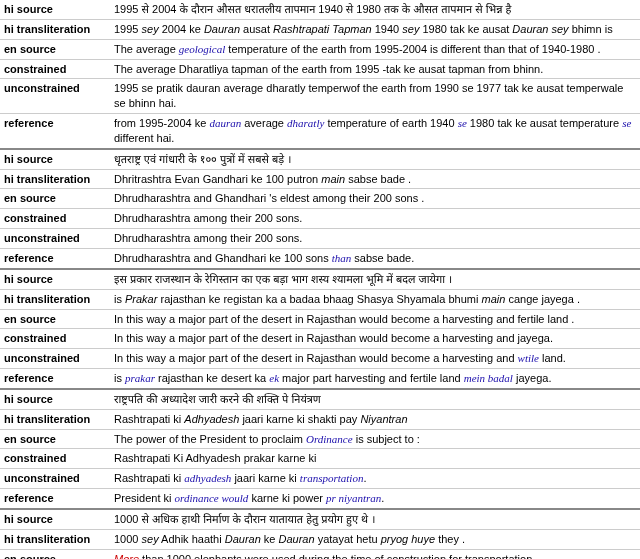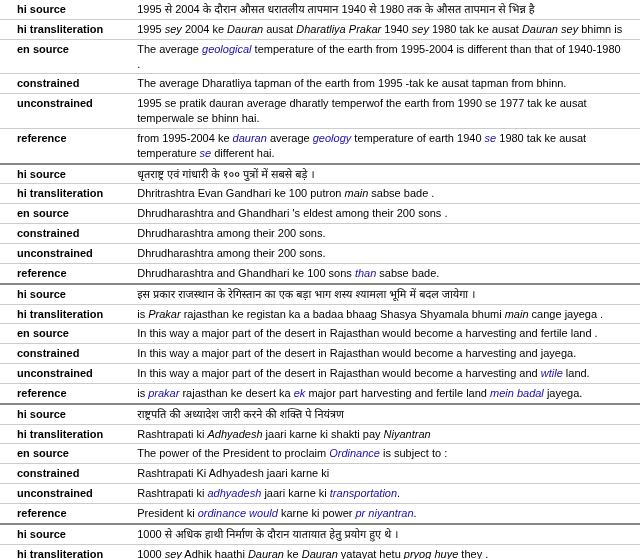--- a/index.html
+++ b/index.html
@@ -17,66 +17,66 @@
     tr {
       border-bottom: 1px solid #ccc;
     }
     tr.dashed-top {
       border-top: 1px dashed #999;
     }
     tr.section-start {
       border-top: 2px solid #888;
     }
     td {
-      padding: 2px 17px;
+      padding: 2px 4px;
       vertical-align: top;
       line-height: 1.35;
     }
     td.label-col {
       width: 110px;
       font-weight: bold;
       color: #000;
       white-space: nowrap;
     }
     td.content-col {
       width: 530px;
     }
     .italic { font-style: italic; }
-    .blue { color: #1a0dab; }
+    .blue { color: #1a0dab; font-family: Liberation Serif, serif; }
     .red { color: #cc0000; }
   </style>
 </head>
 <body>
 
 <table>
 
   <tbody>
       <tr>
     <td class="label-col">hi source</td>
     <td class="content-col">1995 से 2004 के दौरान औसत धरातलीय तापमान 1940 से 1980 तक के औसत तापमान से भिन्न है</td>
   </tr>
   <tr>
     <td class="label-col">hi transliteration</td>
-    <td class="content-col">1995 <span class="italic">sey</span> 2004 ke <span class="italic">Dauran</span> ausat <span class="italic">Dharatliya Prakar</span> 1940 <span class="italic">sey</span> 1980 tak ke ausat <span class="italic">Dauran sey</span> bhimn is</td>
+    <td class="content-col">1995 <span class="italic">sey</span> 2004 ke <span class="italic">Dauran</span> ausat <span class="italic">Rashtrapati Tapman</span> 1940 <span class="italic">sey</span> 1980 tak ke ausat <span class="italic">Dauran sey</span> bhimn is</td>
   </tr>
   <tr>
     <td class="label-col">en source</td>
     <td class="content-col">The average <span class="italic blue">geological</span> temperature of the earth from 1995-2004 is different than that of 1940-1980 .</td>
   </tr>
   <tr class="dashed-top">
     <td class="label-col">constrained</td>
     <td class="content-col">The average Dharatliya tapman of the earth from 1995 -tak ke ausat tapman from bhinn.</td>
   </tr>
   <tr>
     <td class="label-col">unconstrained</td>
     <td class="content-col">1995 se pratik dauran average dharatly temperwof the earth from 1990 se 1977 tak ke ausat temperwale se bhinn hai.</td>
   </tr>
   <tr>
     <td class="label-col">reference</td>
-    <td class="content-col">from 1995-2004 ke <span class="italic blue">dauran</span> average <span class="italic blue">geology</span> temperature of earth 1940 <span class="italic blue">se</span> 1980 tak ke ausat temperature <span class="italic blue">se</span> different hai.</td>
+    <td class="content-col">from 1995-2004 ke <span class="italic blue">dauran</span> average <span class="italic blue">dharatly</span> temperature of earth 1940 <span class="italic blue">se</span> 1980 tak ke ausat temperature <span class="italic blue">se</span> different hai.</td>
   </tr>
 
   <tr class="section-start">
     <td class="label-col">hi source</td>
     <td class="content-col">धृतराष्ट्र एवं गांधारी के १०० पुत्रों में सबसे बड़े ।</td>
   </tr>
   <tr>
     <td class="label-col">hi transliteration</td>
     <td class="content-col">Dhritrashtra Evan Gandhari ke 100 putron <span class="italic">main</span> sabse bade .</td>
   </tr>
@@ -129,21 +129,21 @@
   <tr>
     <td class="label-col">hi transliteration</td>
     <td class="content-col">Rashtrapati ki <span class="italic">Adhyadesh</span> jaari karne ki shakti pay <span class="italic">Niyantran</span></td>
   </tr>
   <tr>
     <td class="label-col">en source</td>
     <td class="content-col">The power of the President to proclaim <span class="italic blue">Ordinance</span> is subject to :</td>
   </tr>
   <tr class="dashed-top">
     <td class="label-col">constrained</td>
-    <td class="content-col">Rashtrapati Ki Adhyadesh jaari karne ki</td>
+    <td class="content-col">Rashtrapati Ki Adhyadesh prakar karne ki</td>
   </tr>
   <tr>
     <td class="label-col">unconstrained</td>
     <td class="content-col">Rashtrapati ki <span class="italic blue">adhyadesh</span> jaari karne ki <span class="italic blue">transportation</span>.</td>
   </tr>
   <tr>
     <td class="label-col">reference</td>
     <td class="content-col">President ki <span class="italic blue">ordinance would</span> karne ki power <span class="italic blue">pr niyantran</span>.</td>
   </tr>
 

